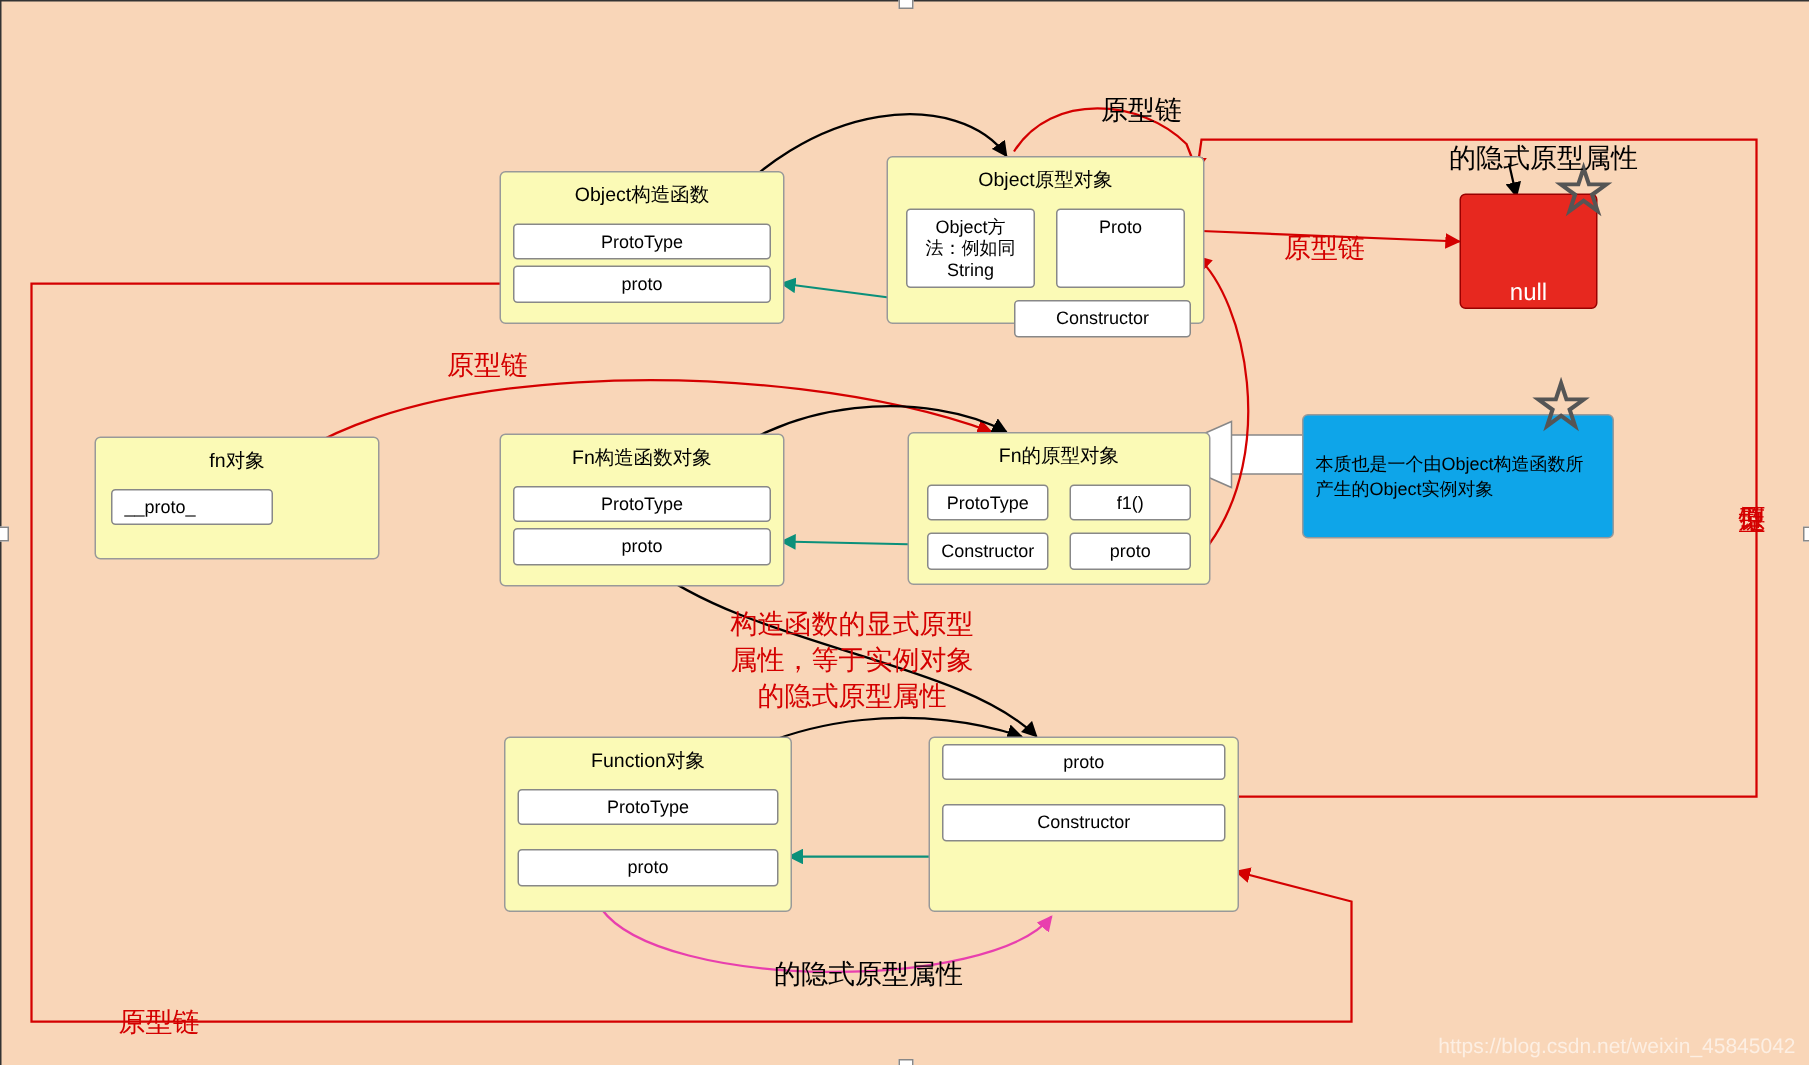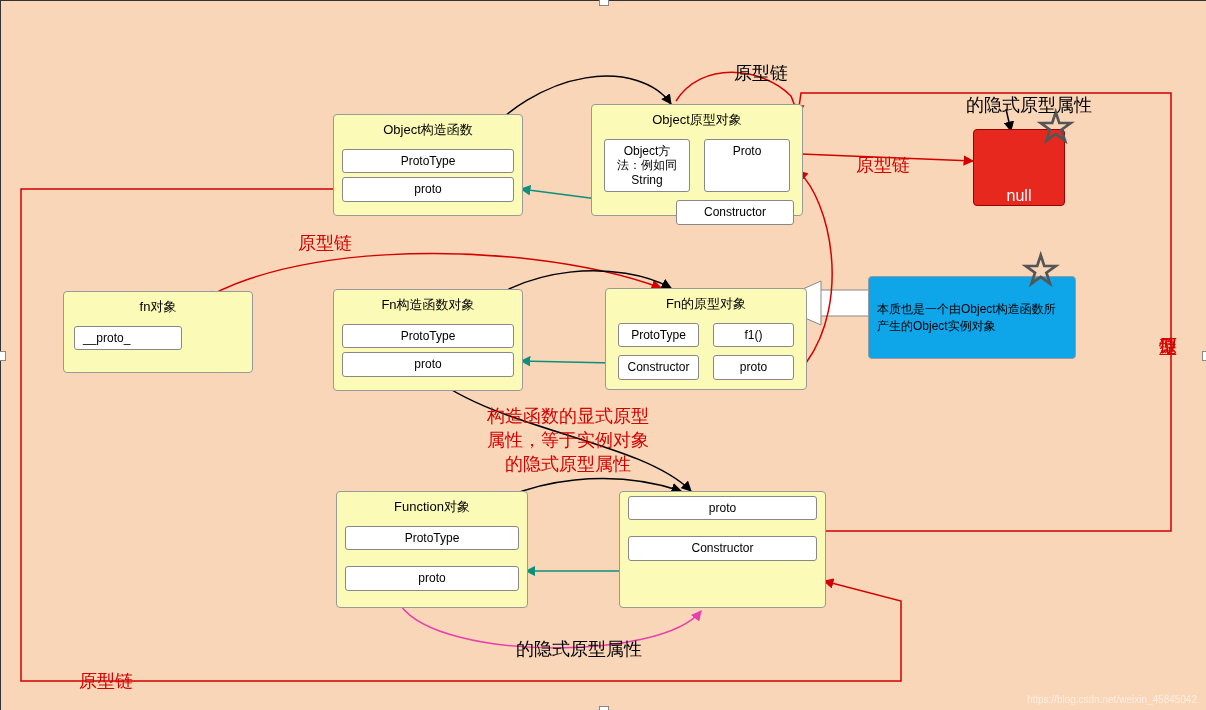--- a/index.html
+++ b/index.html
@@ -7,21 +7,21 @@
 .box{position:absolute;background:#fbfab6;border:1px solid #999;border-radius:4px}
 .box-title{text-align:center;padding:6px 4px;font-size:13px}
 .slot{background:#fff;border:1px solid #888;border-radius:3px;padding:4px 8px;margin:4px 8px;text-align:center;font-size:12px;line-height:1.2}
 .row{display:flex;gap:6px;margin:0 8px}
 .row .slot{flex:1;margin:4px 4px}
 .redbox{background:#e7281f;color:#fff;font-size:16px;display:flex;align-items:flex-end;justify-content:center}
 .bluebox{background:#0ea5e9;border:1px solid #999;font-size:12px;padding:8px;display:flex;align-items:center;justify-content:center;text-align:left}
 .lbl{position:absolute;font-size:18px;white-space:nowrap}
 .red{color:#d40000}
 .star{position:absolute;font-size:44px;color:#fff;-webkit-text-stroke:1.5px #555}
-.wm{position:absolute;right:10px;bottom:6px;color:rgba(255,255,255,.6);font-size:10px}
+.wm{position:absolute;right:10px;bottom:6px;color:rgba(255,255,255,.6);font-size:14px}
 svg.arrows{position:absolute;left:0;top:0;width:1206px;height:710px;pointer-events:none}
 .page-handle{position:absolute;width:8px;height:8px;background:#fff;border:1px solid #888;transform:translate(-50%,-50%)}
 </style>
 </head>
 <body>
 
 <div class="canvas">
 
 <svg class="arrows">
   <defs>

